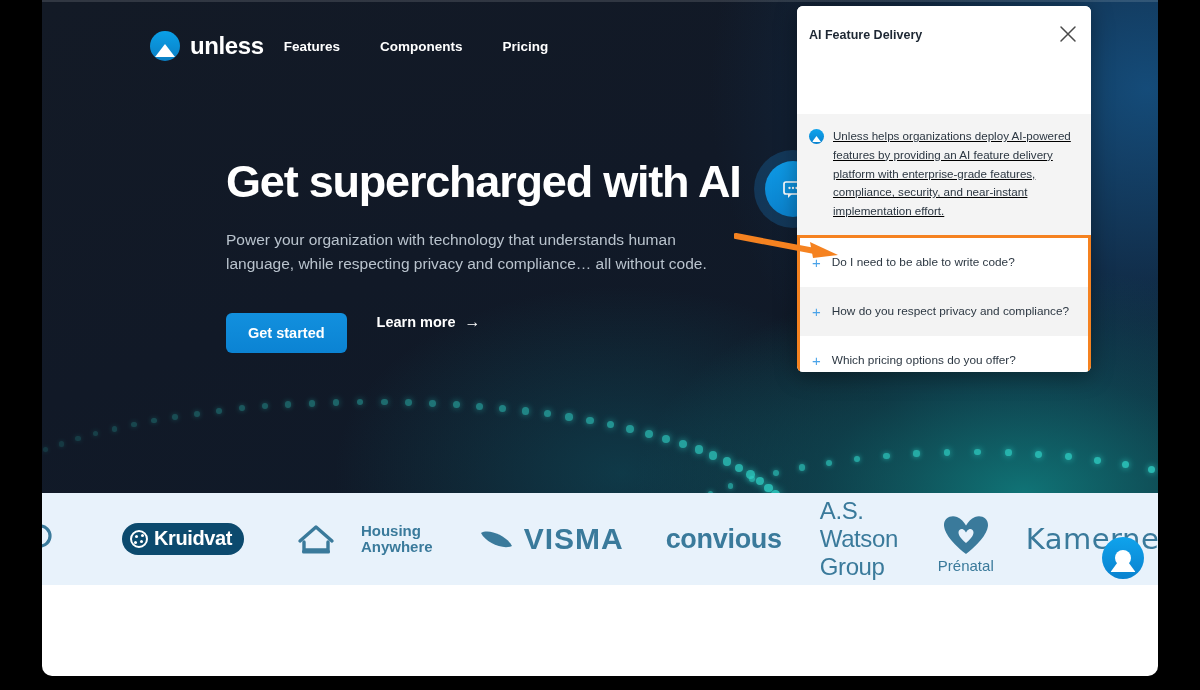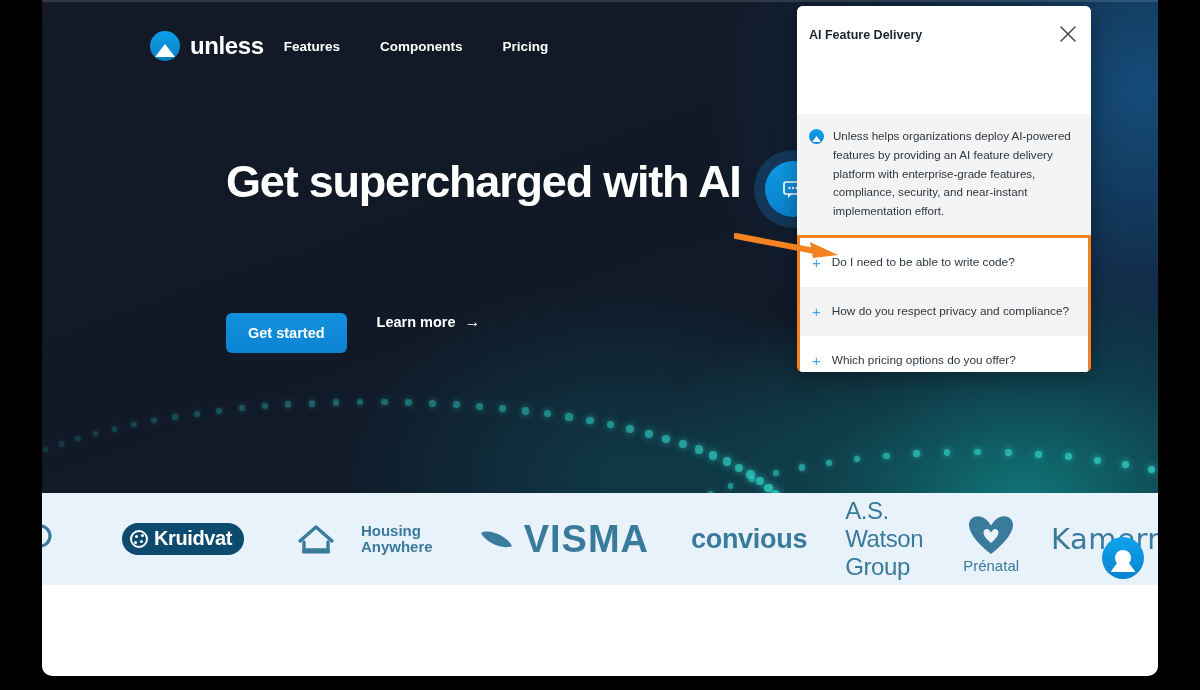--- a/index.html
+++ b/index.html
@@ -80,21 +80,21 @@
     position: absolute; left: 0; top: 493px; width: 1116px; height: 92px;
     background: #e8f2fb; display: flex; align-items: center;
   }
   .logo-item { color: #3a7a9b; display: flex; align-items: center; justify-content: center; }
   .lg-partial { position:absolute; left: -8px; top: 30px; }
   .pill { background:#0c4a6e; color:#fff; border-radius: 16px; padding: 4px 12px 5px 8px; display:flex; align-items:center; gap:6px; font-size:20px; font-weight:bold; letter-spacing:-0.4px; }
   .pill-circ { width:18px; height:18px; border-radius:50%; border:2px solid #fff; position:relative; flex:0 0 auto; }
   .pill-circ i { position:absolute; background:#fff; border-radius:50%; width:3.2px; height:3.2px; }
   .ha { display:flex; align-items:center; gap:25px; }
   .ha-txt { font-size:15px; font-weight:bold; line-height:1.08; color:#3a7a9b; }
-  .visma { display:flex; align-items:center; gap:9px; font-size:38px; font-weight:bold; letter-spacing:1px; color:#3a7a9b; }
+  .visma { display:flex; align-items:center; gap:9px; font-size:30px; font-weight:bold; letter-spacing:1px; color:#3a7a9b; }
   .convious { font-size:27px; font-weight:bold; letter-spacing:-0.3px; color:#3a7a9b; }
   .aswatson { font-size:24px; font-weight:500; letter-spacing:-0.4px; color:#3a7a9b; }
   .prenatal { display:flex; flex-direction:column; align-items:center; gap:1px; color:#3a7a9b; }
   .prenatal-txt { font-size:15px; }
   .kamernet { font-size:29px; color:#3a7a9b; font-family:"DejaVu Sans", sans-serif; letter-spacing:0.5px; font-weight:500; }
 
   
   .launcher { position:absolute; left: 1060px; top: 537px; width: 42px; height: 42px; border-radius:50%; background: linear-gradient(180deg,#0fa3ec 0%, #0a82cf 100%); cursor:pointer; overflow:hidden; }
   .launcher::after { content:""; position:absolute; left:50%; bottom:7px; transform:translateX(-50%); width:25px; height:17px; background:#fff; clip-path: polygon(0% 100%, 50% 0%, 100% 100%); border-top-left-radius:10px; border-top-right-radius:10px; }
   .launcher .hole { position:absolute; left:50%; top:50%; transform:translate(-50%,-50%); width:16px; height:16px; border-radius:50%; background:#fff; z-index:2; }
@@ -102,21 +102,21 @@
   
   .widget {
     position: absolute; left: 797px; top: 6px; width: 294px; height: 366px;
     background: #fff; border-radius: 6px; z-index: 20;
     box-shadow: 0 4px 22px rgba(0,0,0,0.35);
     overflow: hidden; display: flex; flex-direction: column;
   }
   .w-head { height: 108px; position: relative; flex: 0 0 auto; background:#fff; }
   .w-title { position:absolute; left: 12px; top: 22px; font-size: 12.5px; font-weight: bold; color: #1d2733; }
   .w-close { position:absolute; right: 12px; top: 17px; width: 22px; height: 22px; cursor:pointer; }
-  .w-body { background: #f4f4f4; padding: 13px 12px 14px 12px; flex: 0 0 auto; }
+  .w-body { background: #f4f4f4; padding: 13px 12px 14px 12px; flex: 0 0 auto; text-decoration: underline; }
   .msg { display: flex; gap: 9px; }
   .msg-av { width: 15px; height: 15px; border-radius: 50%; background: linear-gradient(180deg,#0fa3ec 0%,#0a82cf 100%); flex: 0 0 auto; margin-top: 2px; position: relative; overflow:hidden; }
   .msg-av::after { content:""; position:absolute; left:50%; bottom:2px; transform:translateX(-50%); width:9px; height:6px; background:#fff; clip-path: polygon(0% 100%, 50% 0%, 100% 100%); border-top-left-radius:4px; border-top-right-radius:4px;}
   .msg-txt { font-size: 11.6px; line-height: 1.62; color: #2c3742; }
 
   .qbox { border: 3px solid #f58220; flex: 0 0 auto; }
   .q-item { display: flex; align-items: center; gap: 11px; padding: 17px 12px; background: #fff; cursor: pointer; font-size: 11.8px; color: #2c3742; }
   .q-item.alt { background: #f3f3f3; }
   .q-plus { color: #4aa3e8; font-size: 15px; font-weight: 500; line-height: 1; flex:0 0 auto; }
 
@@ -199,20 +199,21 @@
         </div>
         <div class="nav-links">
           <a class="nav-link">Features</a>
           <a class="nav-link">Components</a>
           <a class="nav-link">Pricing</a>
         </div>
       </nav>
 
       <div class="hero-copy">
         <h1 class="headline">Get supercharged with AI</h1>
+        <p class="subhead">Power your organization with technology that understands human language, while respecting privacy and compliance… all without code.</p>
       </div>
 
       <div class="cta-row">
         <button class="btn-primary">Get started</button>
         <span class="btn-link">
           <span>Learn more</span>
           <span class="arw">→</span>
         </span>
       </div>
 

